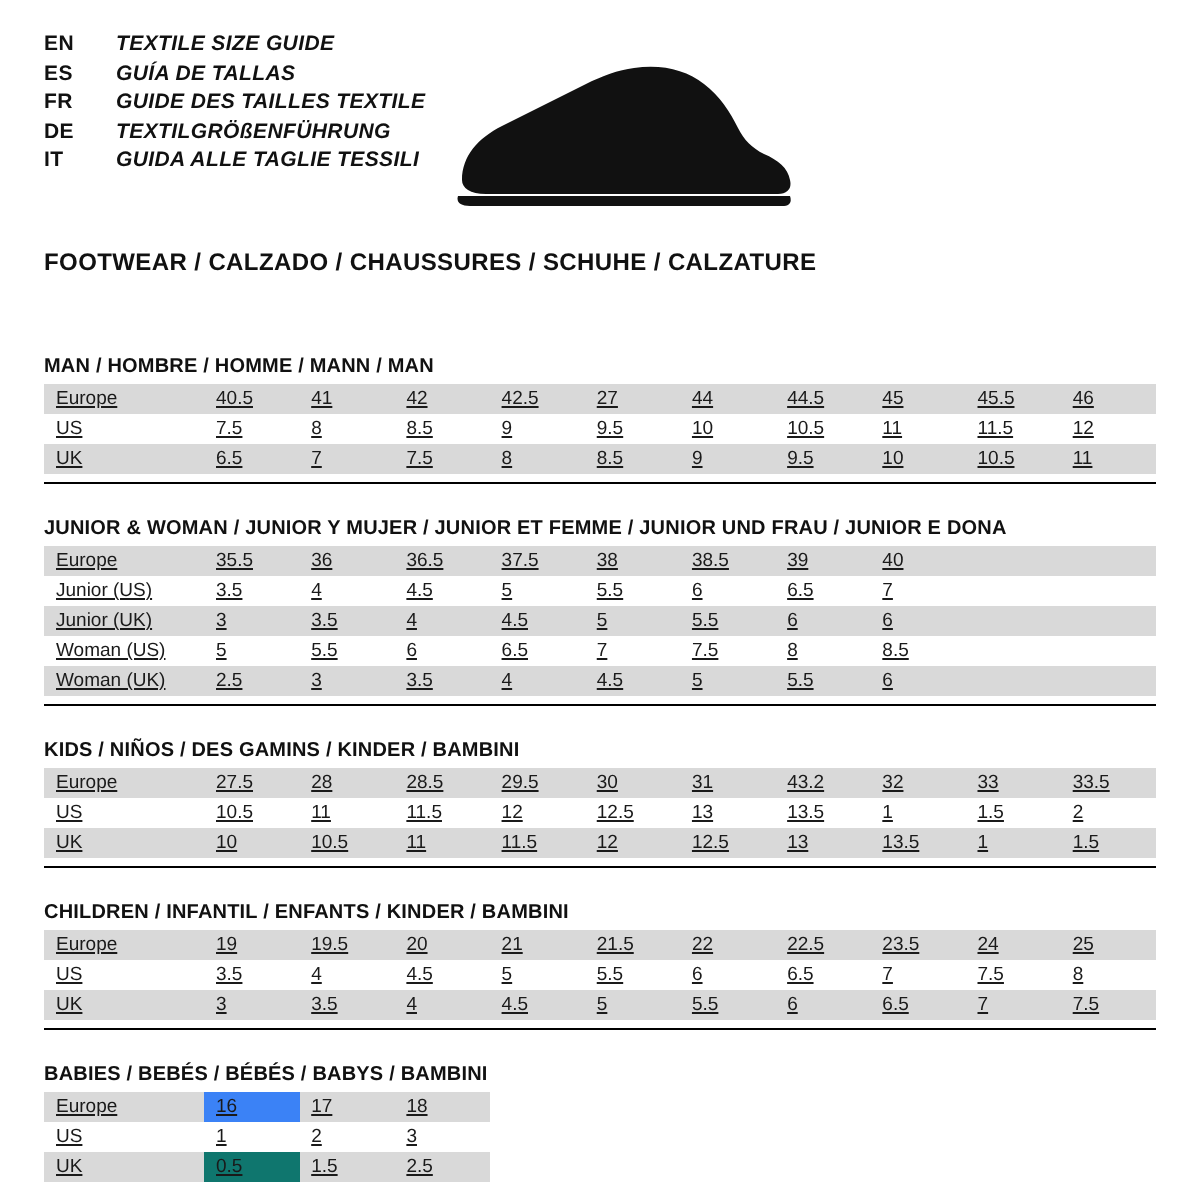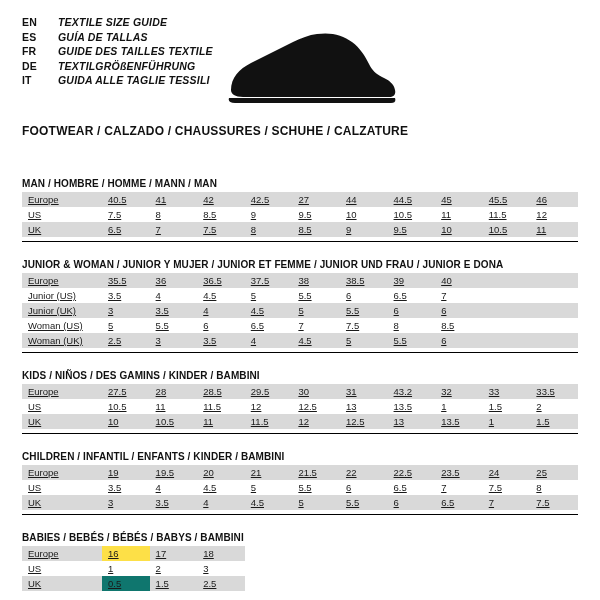--- a/index.html
+++ b/index.html
@@ -365,21 +365,21 @@
     </table>
     <hr class="divider">
   </div>
 
   <div class="section babies">
     <div class="section-title">BABIES / BEBÉS / BÉBÉS / BABYS / BAMBINI</div>
     <table class="sizes">
       <tbody>
         <tr>
           <td class="rowlabel shadedcell" style="background:#d9d9d9">Europe</td>
-          <td style="background:#fde047">16</td>
+          <td style="background:#3b82f6">16</td>
           <td style="background:#d9d9d9">17</td>
           <td style="background:#d9d9d9">18</td>
           <td></td>
           <td></td>
           <td></td>
           <td></td>
           <td></td>
           <td></td>
           <td></td>
         </tr>

